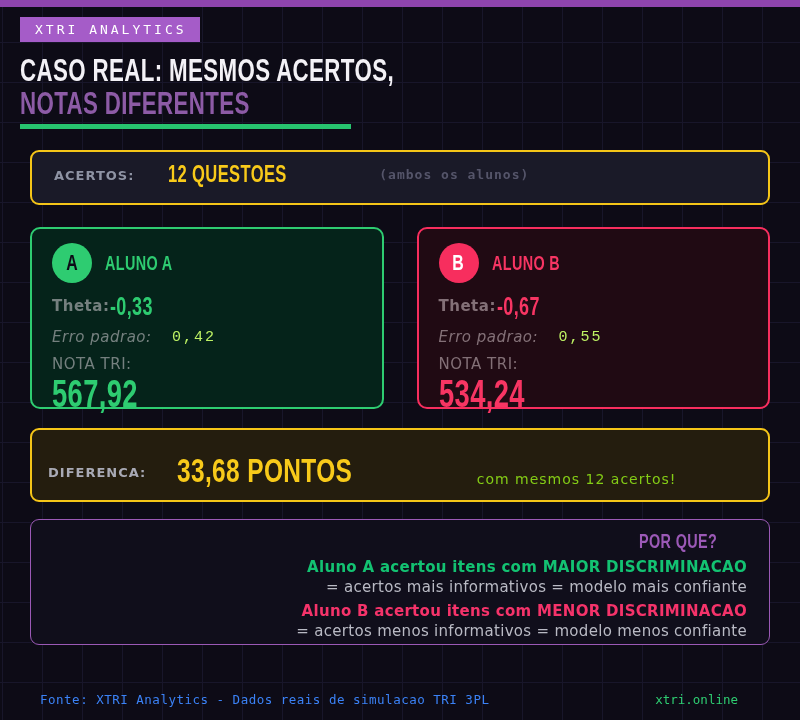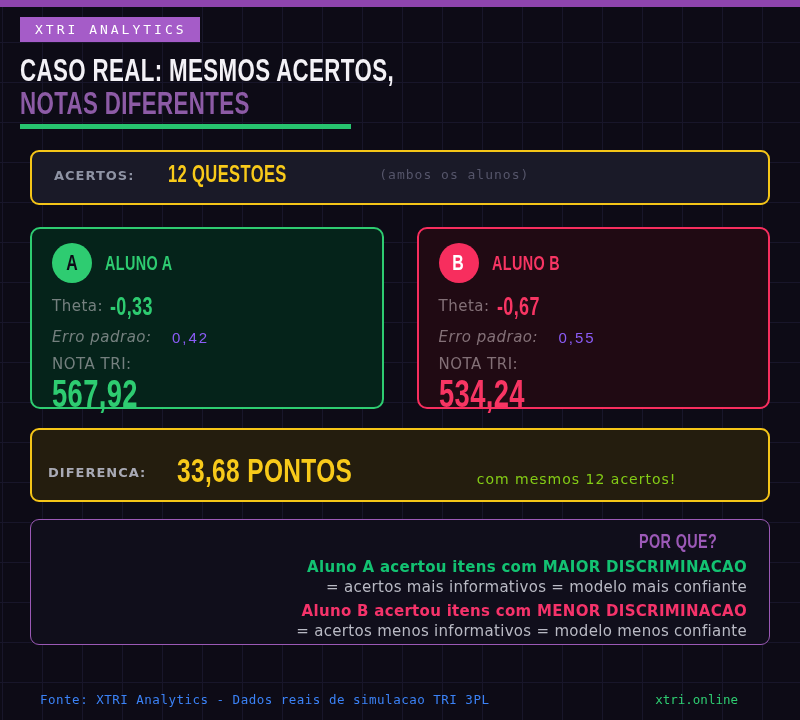--- a/index.html
+++ b/index.html
@@ -60,21 +60,21 @@
     padding:10px 22px 16px 22px;
   }
   .panel-label{
     font-size:13px; font-weight:bold; letter-spacing:1px;
     color:#8e93a4;
   }
   .acertos .panel-label{ margin-top:2px; }
   .val-yellow{ color:#f8ca1a; font-size:23px; margin-left:34px; }
   .note{
     font-family:"DejaVu Sans Mono", monospace;
-    font-size:13px; color:#55556a; letter-spacing:1px;
+    font-size:13px; color:#55556a; letter-spacing:1px;font-weight:bold;
   }
   .acertos .note{ margin-left:46px; }
 
   .cards{ display:flex; gap:33px; margin:22px 10px 0 10px; }
   .card{
     flex:1; height:182px; border-radius:10px; border:2px solid;
     padding:14px 20px;
   }
   .card-a{ border-color:#2ecc71; background:#05231a; }
   .card-b{ border-color:#f72e5e; background:#200a13; }
@@ -87,24 +87,24 @@
   .card-a .avatar{ background:#2ecc71; color:#0d0b16; }
   .card-b .avatar{ background:#f72e5e; color:#ffffff; }
   .avatar .cond{ transform-origin:50% 50%; }
   .student-name{ font-size:20px; }
   .card-a .student-name, .card-a .stat-big{ color:#2ecc71; }
   .card-b .student-name, .card-b .stat-big{ color:#f73563; }
 
   .stat-row{ margin-top:7px; display:flex; align-items:center; }
   .stat-label{ font-size:15px; color:#75807f; letter-spacing:.5px; }
   .card-b .stat-label{ color:#837077; }
-  .lbl-theta{ width:58px; }
+  .lbl-theta{ width:58px;font-weight:bold; }
   .lbl-erro{ width:120px;font-style:italic; }
   .stat-big{ font-size:25px; }
-  .stat-mono{ font-family:Liberation Sans, sans-serif; font-size:15px; color:#8b5cf6; letter-spacing:2px;text-align:center; }
+  .stat-mono{ font-family:Liberation Mono, monospace; font-size:15px; color:#bef264; letter-spacing:2px;text-align:center; }
   .theta-row{ height:30px; margin-top:8px; }
   .erro-row{ height:22px; margin-top:5px; }
   .nota-label-row{ margin-top:7px; }
   .nota-value{ font-size:38px; line-height:42px; }
 
   .diferenca{
     margin-top:19px; height:74px;
     border-color:#f5c518; background:#241d0e;
     padding:11px 22px 0 16px;
   }

